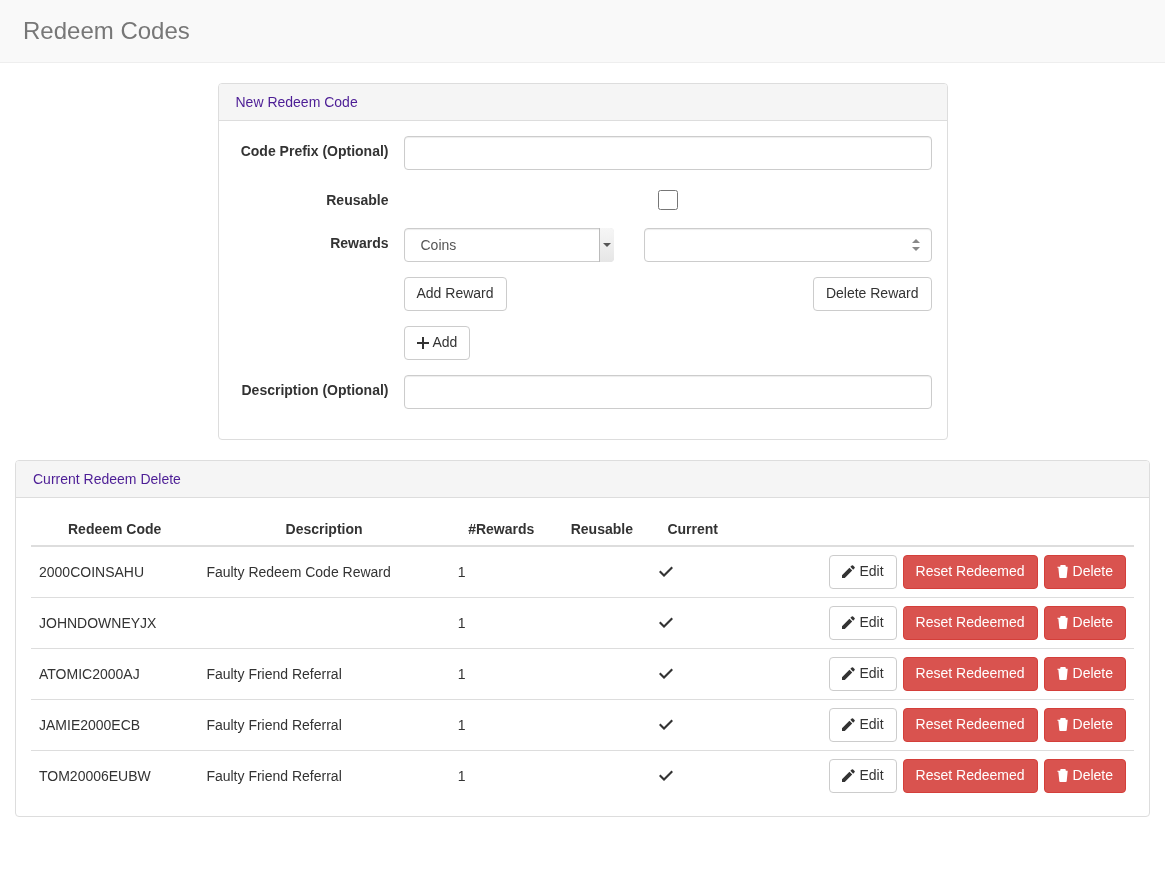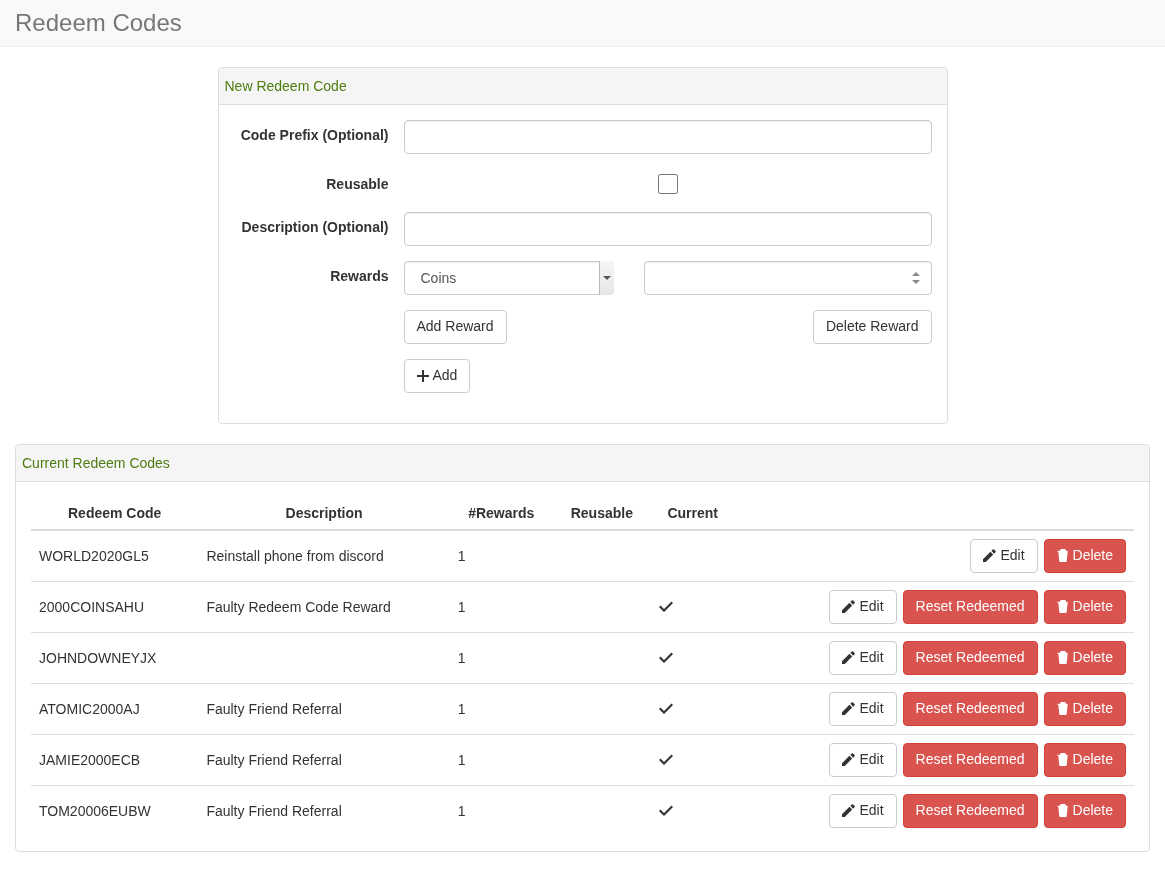--- a/index.html
+++ b/index.html
@@ -1,20 +1,20 @@
 <!DOCTYPE html>
 <html><head>
 <meta charset="utf-8">
 <style>
   * { box-sizing: border-box; }
   body { margin: 0; font-family: "Helvetica Neue", Helvetica, Arial, sans-serif; font-size: 14px; color: #333; background: #fff; }
   .page-header { padding: 9px 15px; border-bottom: 1px solid #eee; margin: 0; background: #f9f9f9; }
-  .page-header h3 { margin: 0; font-size: 24px; font-weight: 500; color: #777; }
+  .page-header h3 { margin: 8px; font-size: 24px; font-weight: 500; color: #777; }
   .panel { border: 1px solid #ddd; border-radius: 4px; margin-bottom: 20px; background: #fff; }
-  .panel-heading { padding: 10px 6px; background: #f5f5f5; border-bottom: 1px solid #ddd; border-top-left-radius: 3px; border-top-right-radius: 3px; color: #4d7c0f; }
+  .panel-heading { padding: 10px 17px; background: #f5f5f5; border-bottom: 1px solid #ddd; border-top-left-radius: 3px; border-top-right-radius: 3px; color: #4c1d95; }
   .panel-body { padding: 15px; }
   .panel-new { width: 730px; margin: 20px auto; }
 
   .form-group { margin-bottom: 15px; display: flex; }
   .control-label { width: 170px; padding-right: 15px; text-align: right; font-weight: 700; padding-top: 7px; }
   .control-field { flex: 1; }
   .form-control { display: block; width: 100%; height: 34px; padding: 6px 12px; font-size: 14px; line-height: 1.42857; color: #555; background: #fff; border: 1px solid #ccc; border-radius: 4px; box-shadow: inset 0 1px 1px rgba(0,0,0,.075); }
   select.form-control { -webkit-appearance: menulist; }
   .checkbox-wrap { padding-top: 2px; text-align: center; }
   .checkbox-wrap input[type=checkbox] { width: 20px; height: 20px; }
@@ -61,27 +61,20 @@
       </div>
     </div>
 
     <div class="form-group">
       <label class="control-label">Reusable</label>
       <div class="control-field checkbox-wrap">
         <input type="checkbox" style="">
       </div>
     </div>
 
-
-    <div class="form-group">
-      <label class="control-label">Description (Optional)</label>
-      <div class="control-field">
-        <input type="text" class="form-control" value="" style="">
-      </div>
-    </div>
 
     <div class="form-group">
       <label class="control-label">Rewards</label>
       <div class="control-field">
         <div class="rewards-row">
           <div class="rewards-select-wrap">
             <select class="form-control" id="reward-type-select"><option>Coins</option></select>
             <span class="caret"></span>
           </div>
           <div class="rewards-amount-wrap number-input-wrap">
@@ -100,51 +93,46 @@
         <div style="margin-top:15px;">
           <button type="button" class="btn btn-default">
             <svg class="icon-svg" width="12" height="12" viewBox="0 0 12 12">
                 <path d="M5 0h2v5h5v2H7v5H5V7H0V5h5z" fill="#333"></path>
               </svg><span>Add</span>
           </button>
         </div>
       </div>
     </div>
 
+    <div class="form-group">
+      <label class="control-label">Description (Optional)</label>
+      <div class="control-field">
+        <input type="text" class="form-control" value="" style="">
+      </div>
+    </div>
+
   </div>
 </div>
 
 <div class="panel panel-list">
-  <div class="panel-heading">Current Redeem Codes</div>
+  <div class="panel-heading">Current Redeem Delete</div>
   <div class="panel-body">
     <table>
       <thead>
         <tr>
           <th>Redeem Code</th>
           <th>Description</th>
           <th class="center">#Rewards</th>
           <th class="center">Reusable</th>
           <th class="center">Current</th>
           <th></th>
         </tr>
       </thead>
       <tbody id="codes-tbody">
           <tr>
-            <td>WORLD2020GL5</td>
-            <td>Reinstall phone from discord</td>
-            <td class="center">1</td>
-            <td class="center"></td>
-            <td class="center"></td>
-            <td class="actions"><button type="button" class="btn btn-default"><svg class="icon-svg" width="13" height="13" viewBox="0 0 14 14">
-                  <path d="M0 11l8-8 3 3-8 8H0v-3zm9-9l1.5-1.5a1 1 0 011.4 0l1.6 1.6a1 1 0 010 1.4L12 5 9 2z" fill="currentColor"></path>
-                </svg><span>Edit</span></button><button type="button" class="btn btn-danger"><svg class="icon-svg" width="12" height="13" viewBox="0 0 12 14">
-                  <path d="M1 3h10l-1 10a1 1 0 01-1 1H3a1 1 0 01-1-1L1 3zm3-3h4a1 1 0 011 1v1h2v1H0V2h3V1a1 1 0 011-1z" fill="currentColor"></path>
-                </svg><span>Delete</span></button></td>
-          </tr>
-          <tr>
             <td>2000COINSAHU</td>
             <td>Faulty Redeem Code Reward</td>
             <td class="center">1</td>
             <td class="center"></td>
             <td class="center"><svg class="icon-check" width="14" height="12" viewBox="0 0 14 12">
                 <path d="M5 9L1.5 5.5 0 7l5 5 9-9L12.5 1.5 5 9z" fill="currentColor"></path>
               </svg></td>
             <td class="actions"><button type="button" class="btn btn-default"><svg class="icon-svg" width="13" height="13" viewBox="0 0 14 14">
                   <path d="M0 11l8-8 3 3-8 8H0v-3zm9-9l1.5-1.5a1 1 0 011.4 0l1.6 1.6a1 1 0 010 1.4L12 5 9 2z" fill="currentColor"></path>
                 </svg><span>Edit</span></button><button type="button" class="btn btn-danger">Reset Redeemed</button><button type="button" class="btn btn-danger"><svg class="icon-svg" width="12" height="13" viewBox="0 0 12 14">

